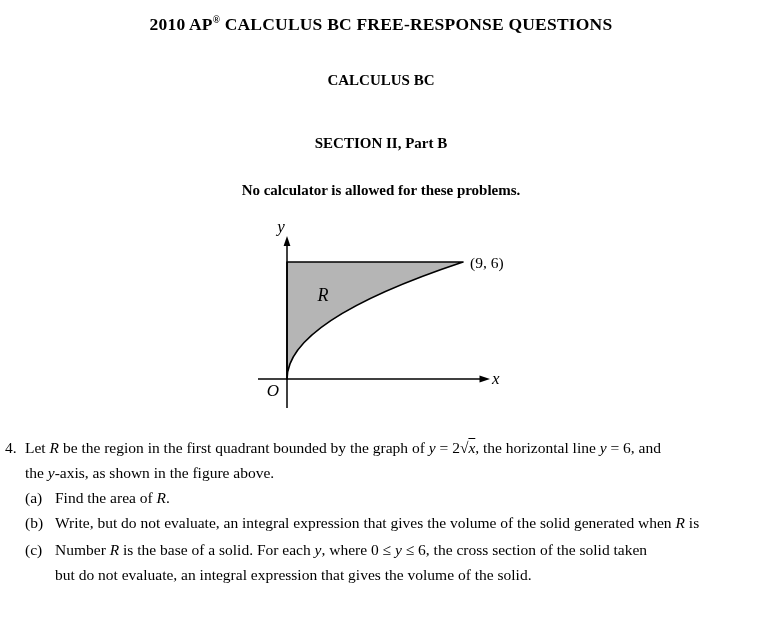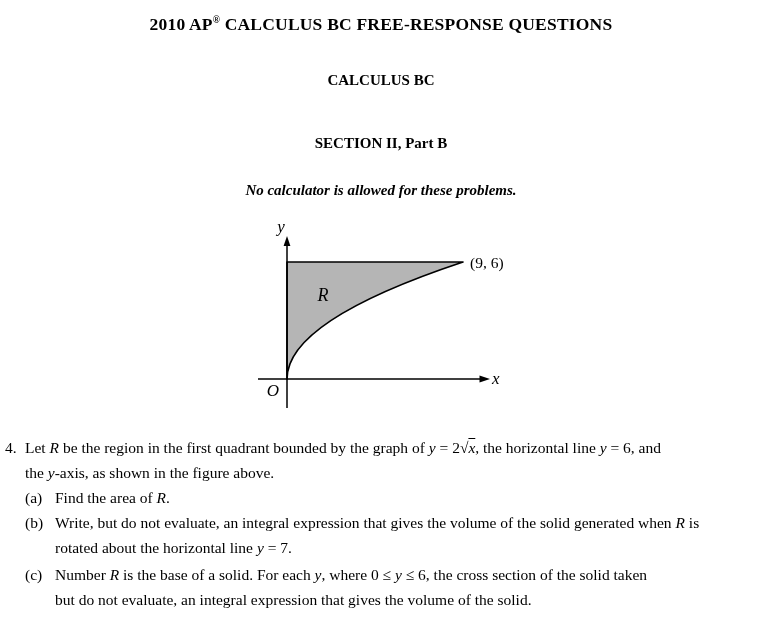--- a/index.html
+++ b/index.html
@@ -27,21 +27,21 @@
     left: 0; width: 100%;
     text-align: center;
     font-weight: bold;
     font-size: 15px;
     line-height: 20px;
   }
   .hdr1 { top: 70px; }
   .hdr2 { top: 94px; margin-top: 39px; }
   .hdr3 { top: 119px; }
   .hdr4 { top: 143px; }
-  .notice { top: 180px; font-style: italic; }
+  .notice { top: 180px; }
   .figure {
     position: absolute;
     left: 250px; top: 215px;
     width: 272px; height: 200px;
   }
   .fig-italic { font-style: italic; font-family: "Liberation Serif", serif; }
   .fig-plain  { font-family: "Liberation Serif", serif; }
   .qblock {
     position: absolute;
     top: 435px; left: 5px; right: 0;
@@ -102,23 +102,20 @@
 
     <div class="qline ind2">
       <span class="plbl">(a)</span>
       <span><span>Find the area of </span><span class="it">R</span><span>.</span></span>
     </div>
 
     <div class="qline ind2">
       <span class="plbl">(b)</span>
       <span><span>Write, but do not evaluate, an integral expression that gives the volume of the solid generated when </span><span class="it">R</span><span> is</span></span>
     </div>
-    <div class="qline ind2">
-      <span><span>rotated about the horizontal line </span><span class="it">y</span><span> = 7.</span></span>
-    </div>
 
     <div class="qline ind2" style="margin-top:2px;">
       <span class="plbl">(c)</span>
       <span><span>Number </span><span class="it">R</span><span> is the base of a solid. For each </span><span class="it">y</span><span>, where 0 ≤ </span><span class="it">y</span><span> ≤ 6, the cross section of the solid taken</span></span>
     </div>
     <div class="qline ind2">
       <span><span>but do not evaluate, an integral expression that gives the volume of the solid.</span></span>
     </div>
   </div>
 

